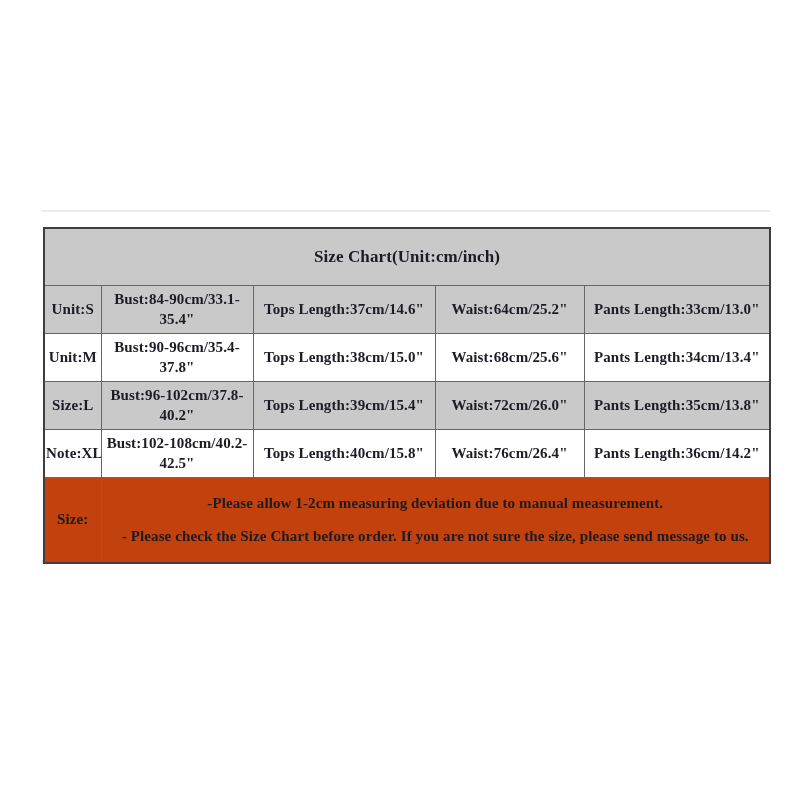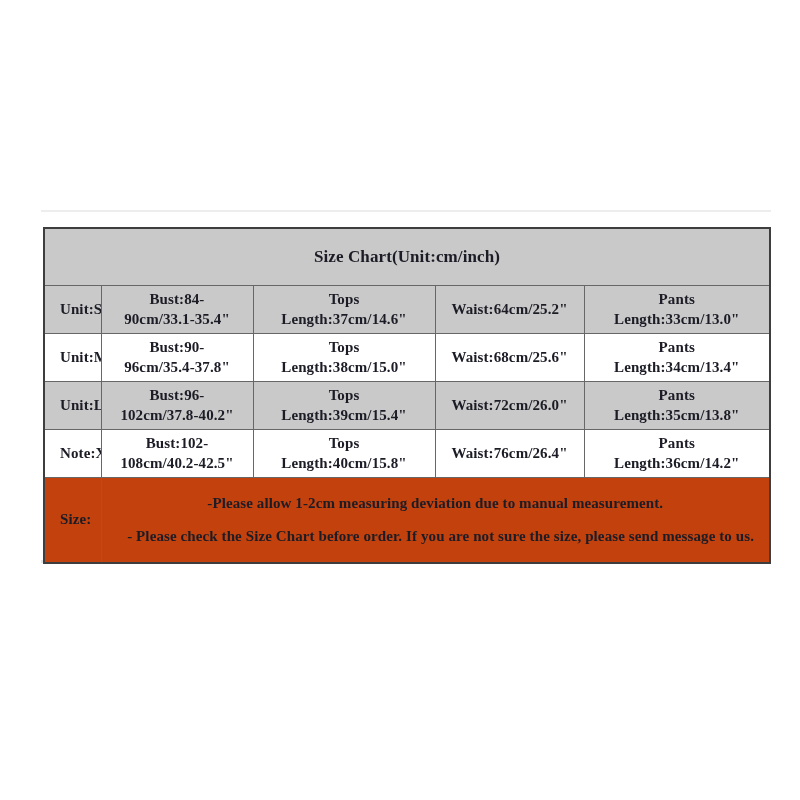--- a/index.html
+++ b/index.html
@@ -43,40 +43,40 @@
     table-layout: fixed;
     background: #ffffff;
     border: 2px solid #3e3e3e;
     color: #1c1c26;
     font-weight: bold;
   }
   table.size-chart td {
     border: 1px solid #676767;
     text-align: center;
     vertical-align: middle;
-    padding: 2px 15px;
+    padding: 2px 1px;
     font-size: 15px;
     line-height: 1.32;
     letter-spacing: 0.1px;
     overflow: hidden;
   }
   tr.header-row td {
     height: 52px;
     font-size: 17px;
     background: #c9c9c9;
   }
   tr.data-row td { height: 43px; }
   tr.data-row.shaded td { background: #c9c9c9; }
   tr.data-row.plain td { background: #ffffff; }
   tr.note-row td {
     height: 80px;
     background: #c2410c;
   }
   .note-line { margin: 0 auto; }
-  .note-line + .note-line { margin-top: 13px; text-align: right; }
+  .note-line + .note-line { margin-top: 13px; }
 </style>
 </head>
 <body>
 
 <div class="canvas">
 
   <div class="ghost-line top"></div>
   <div class="ghost-line bottom"></div>
 
   <table class="size-chart">
@@ -102,21 +102,21 @@
 
       <tr class="data-row plain">
         <td>Unit:M</td>
         <td>Bust:90-96cm/35.4-37.8"</td>
         <td>Tops Length:38cm/15.0"</td>
         <td>Waist:68cm/25.6"</td>
         <td>Pants Length:34cm/13.4"</td>
       </tr>
 
       <tr class="data-row shaded">
-        <td>Unit:L</td>
+        <td>Size:L</td>
         <td>Bust:96-102cm/37.8-40.2"</td>
         <td>Tops Length:39cm/15.4"</td>
         <td>Waist:72cm/26.0"</td>
         <td>Pants Length:35cm/13.8"</td>
       </tr>
 
       <tr class="data-row plain">
         <td>Note:XL</td>
         <td>Bust:102-108cm/40.2-42.5"</td>
         <td>Tops Length:40cm/15.8"</td>

